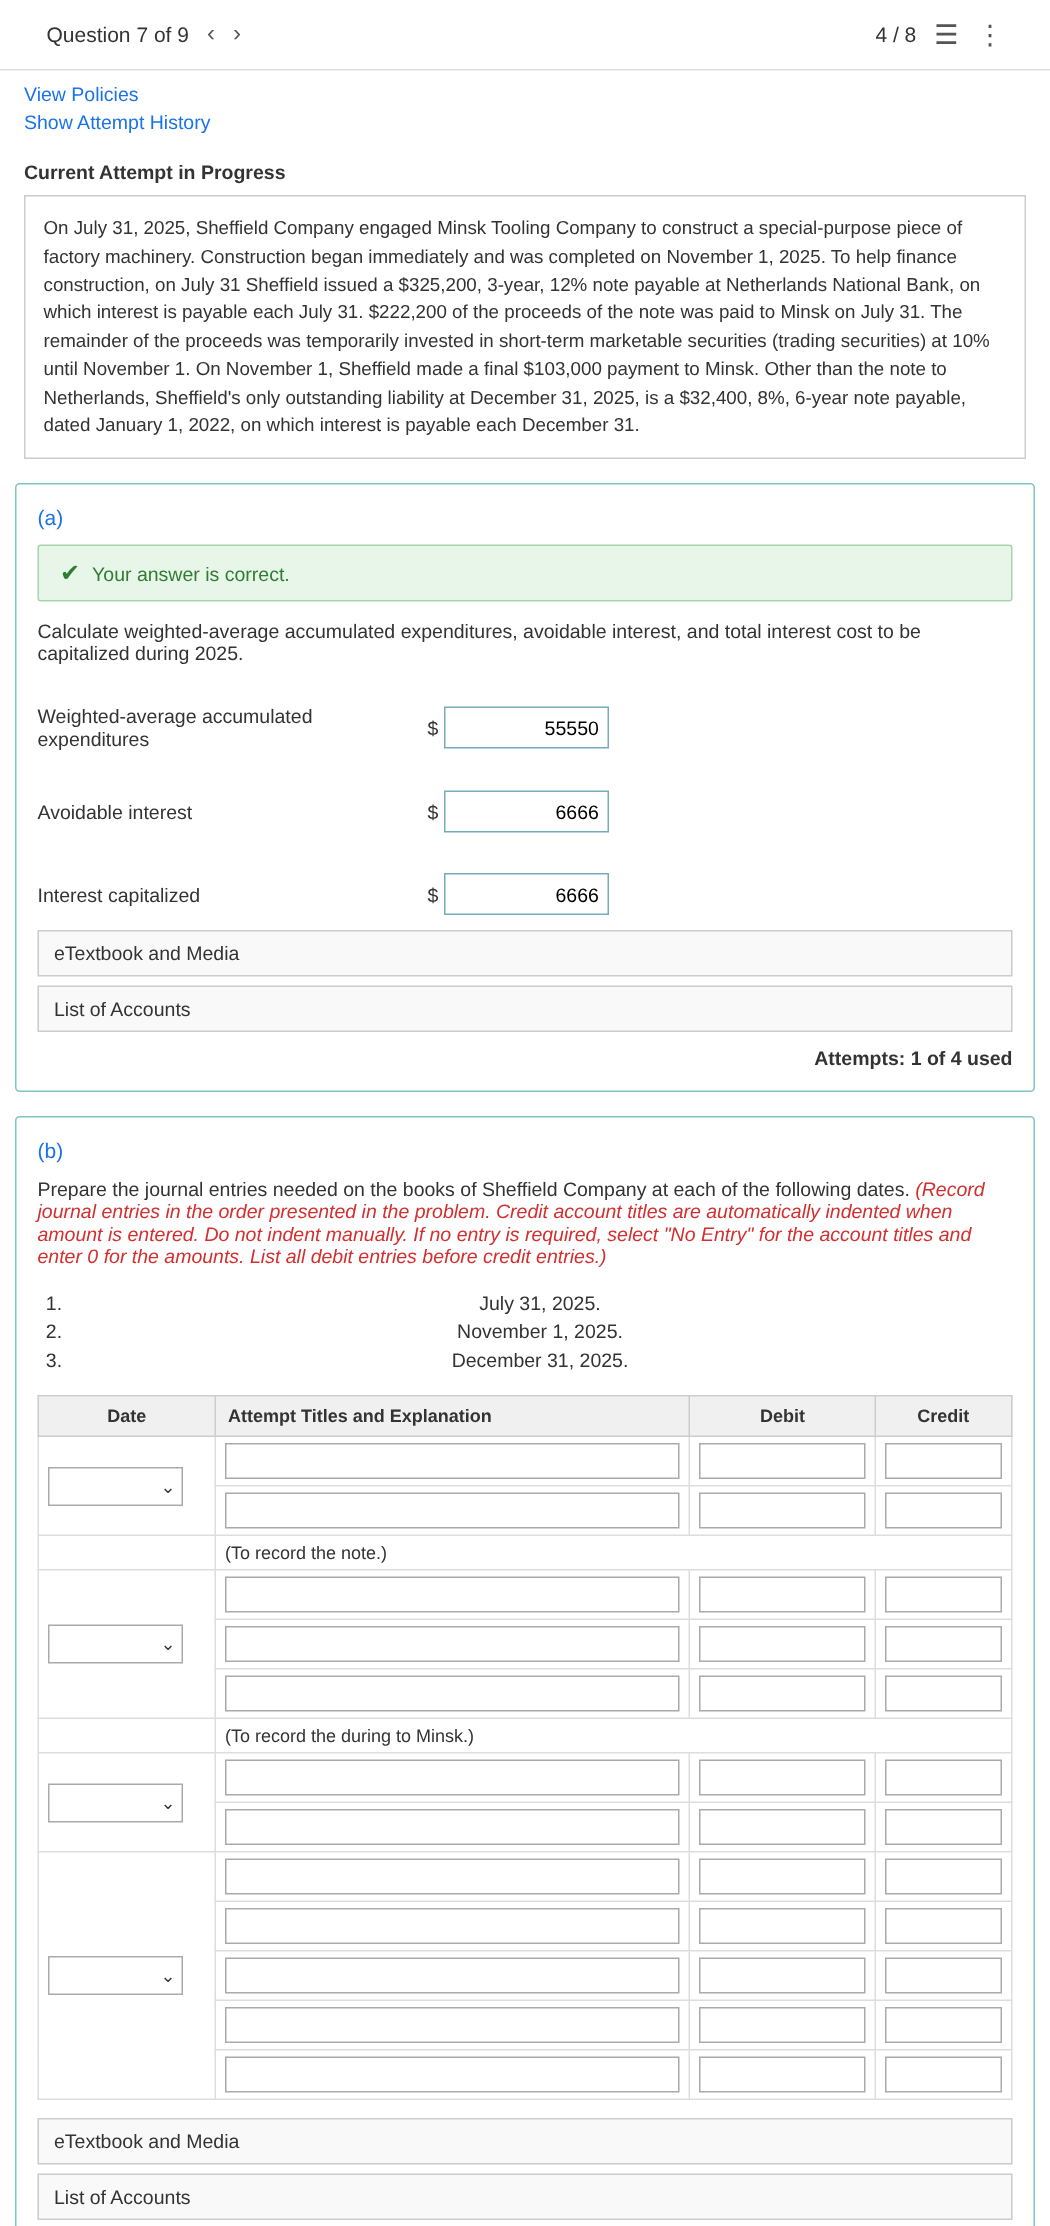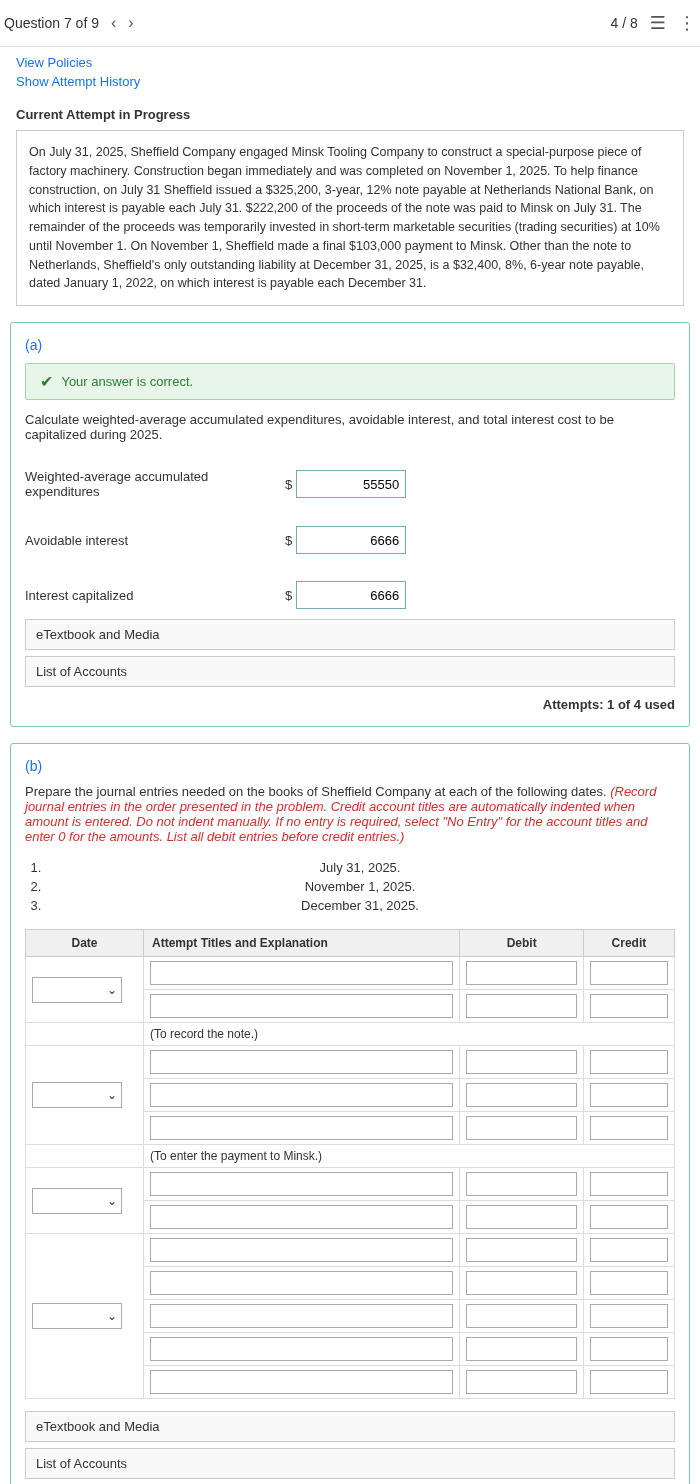--- a/index.html
+++ b/index.html
@@ -1,19 +1,19 @@
 <!DOCTYPE html>
 <html><head>
   <meta charset="utf-8">
   <style>
     * { box-sizing: border-box; margin: 0; padding: 0; }
     body { font-family: Arial, sans-serif; font-size: 13px; background: #fff; width: 700px; color: #333; }
 
     
-    .header { display: flex; align-items: flex-start; justify-content: space-between; padding: 12px 4px; border-bottom: 1px solid #ddd; }
+    .header { display: flex; align-items: flex-start; justify-content: space-between; padding: 12px 31px; border-bottom: 1px solid #ddd; }
     .header-left { display: flex; align-items: center; gap: 8px; font-size: 14px; color: #333; }
     .header-nav { display: flex; gap: 4px; }
     .nav-btn { background: none; border: none; cursor: pointer; font-size: 16px; color: #555; padding: 2px 4px; }
     .header-right { display: flex; align-items: center; gap: 12px; font-size: 14px; }
     .icon-btn { background: none; border: none; cursor: pointer; color: #555; font-size: 18px; }
 
     
     .top-links { padding: 8px 16px; }
     .top-links a { display: block; color: #1a73e8; font-size: 13px; text-decoration: none; margin-bottom: 4px; cursor: pointer; }
 
@@ -228,21 +228,21 @@
         </td>
         <td class="debit-cell">
           <input class="table-input" type="text" style="">
         </td>
         <td class="credit-cell">
           <input class="table-input" type="text" style="">
         </td>
       </tr>
       <tr>
         <td class="date-cell"></td>
-        <td colspan="3" class="note-text">(To enter the payment to Minsk.)</td>
+        <td colspan="3" class="note-text">(To record the during to Minsk.)</td>
       </tr>
 
       <tr>
         <td class="date-cell" rowspan="2">
           <div class="date-select">
             <span></span>
             <span class="date-select-arrow">⌄</span>
           </div>
         </td>
         <td class="account-cell">

